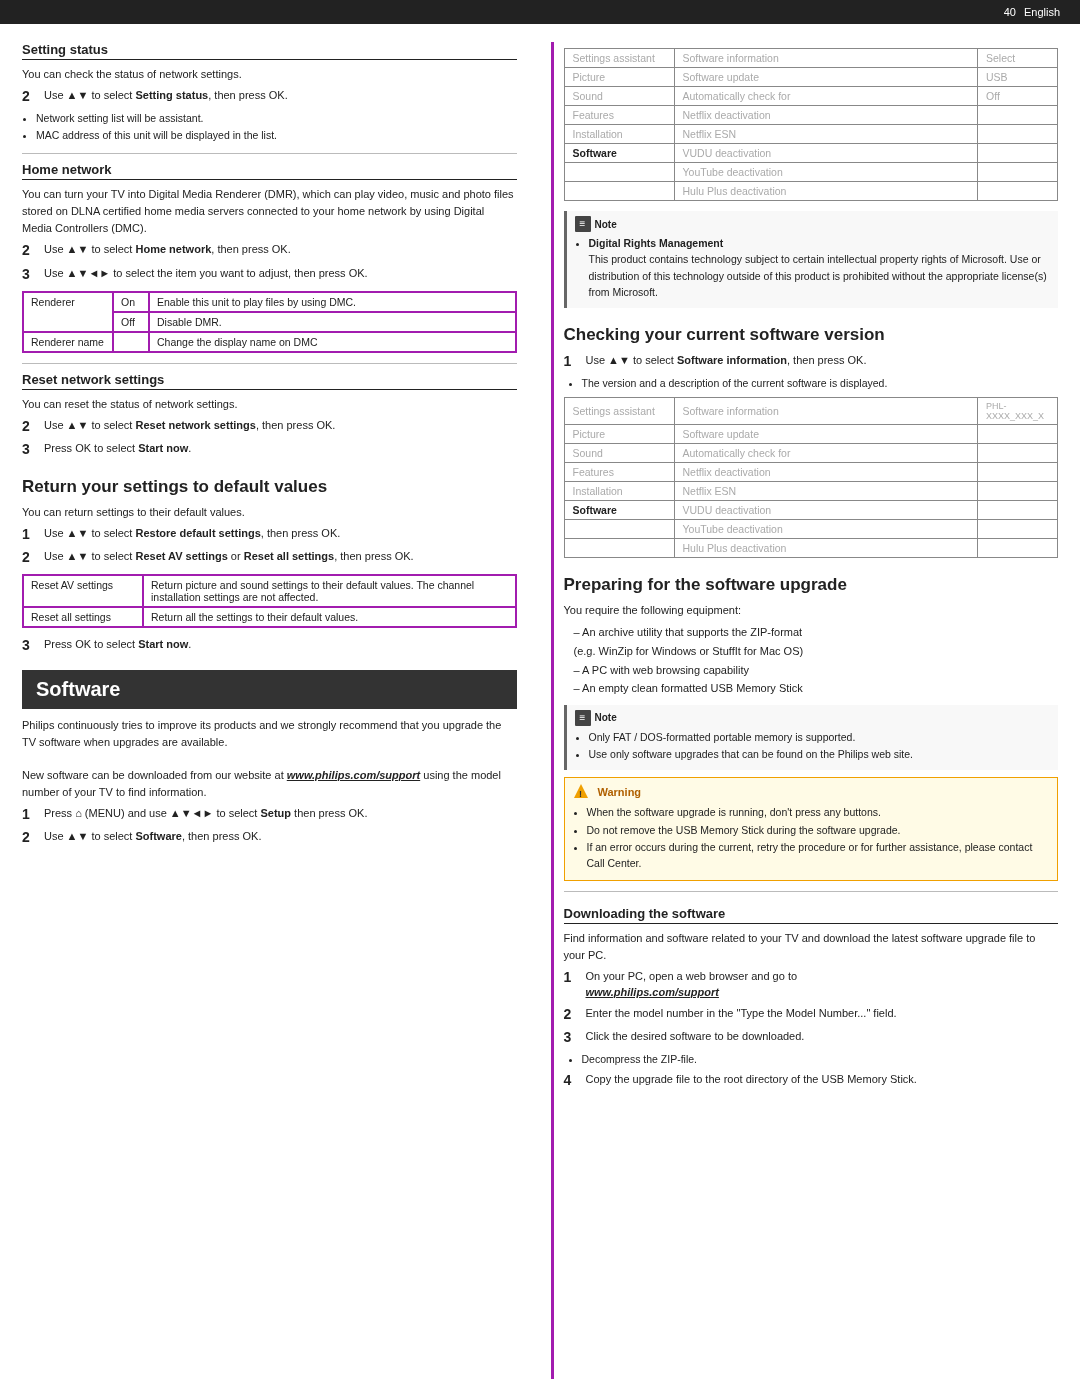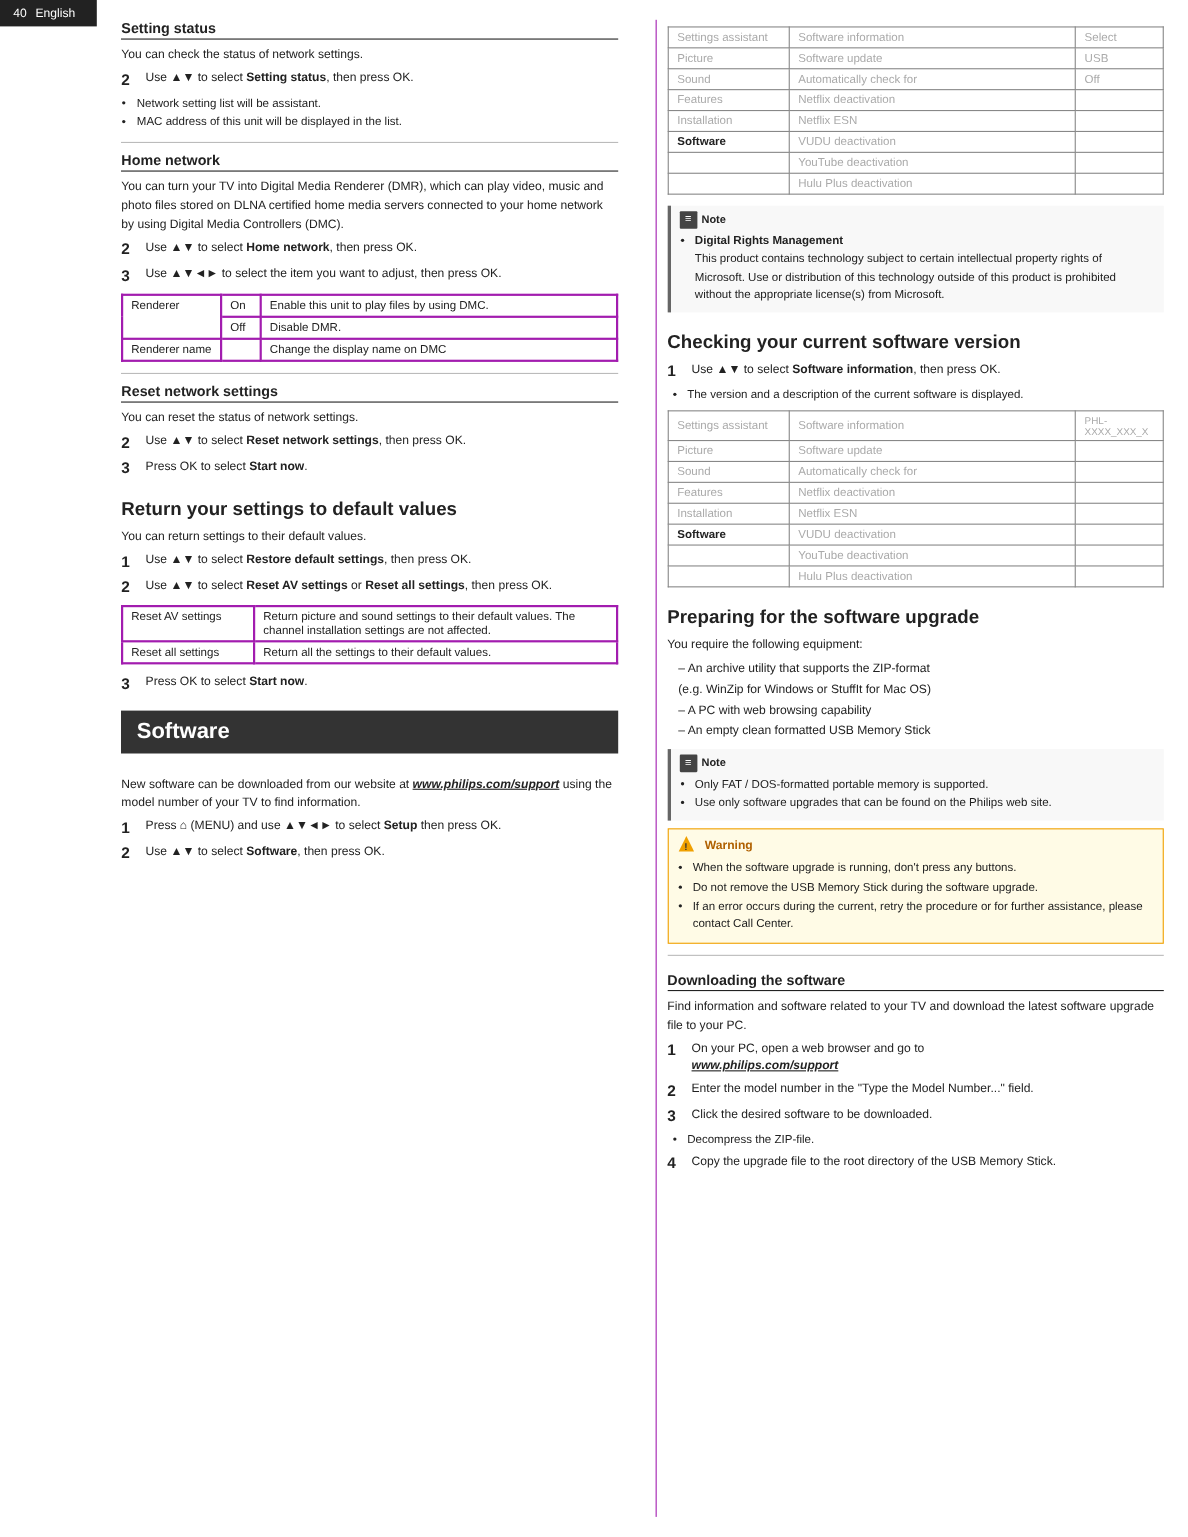--- a/index.html
+++ b/index.html
@@ -6,21 +6,21 @@
     body {
       font-family: Arial, Helvetica, sans-serif;
       font-size: 11px;
       color: #222;
       background: #fff;
       width: 1080px;
       min-height: 1397px;
     }
     .page {
       display: flex;
-      flex-direction: row;
+      flex-direction: column;
       width: 1080px;
       min-height: 1397px;
       padding: 0;
       position: relative;
     }
     .page-number-bar {
       display: flex;
       justify-content: flex-end;
       align-items: center;
       background: #222;
@@ -41,21 +41,21 @@
     }
     .left-col {
       flex: 1;
       min-width: 0;
       padding-right: 10px;
     }
     .right-col {
       flex: 1;
       min-width: 0;
       padding-left: 10px;
-      border-left: 1px solid #a21caf;
+      border-left: 3px solid #a21caf;
     }
     
     .section-title {
       font-size: 13px;
       font-weight: bold;
       border-bottom: 1.5px solid #222;
       padding-bottom: 2px;
       margin-bottom: 6px;
       margin-top: 14px;
     }
@@ -309,20 +309,21 @@
           </tr>
         </tbody>
       </table>
       <div class="step">
         <span class="step-num">3</span>
         <span class="step-content">Press OK to select <span class="bold">Start now</span>.</span>
       </div>
 
       
       <div class="software-header">Software</div>
+      <div class="section-body">Philips continuously tries to improve its products and we strongly recommend that you upgrade the TV software when upgrades are available.</div>
       <br>
       <div class="section-body">
         <span>New software can be downloaded from our website at</span>
         <span class="url">www.philips.com/support</span>
         <span>using the model number of your TV to find information.</span>
       </div>
       <div class="step">
         <span class="step-num">1</span>
         <span class="step-content">Press ⌂ (MENU) and use ▲▼◄► to select <span class="bold">Setup</span> then press OK.</span>
       </div>

